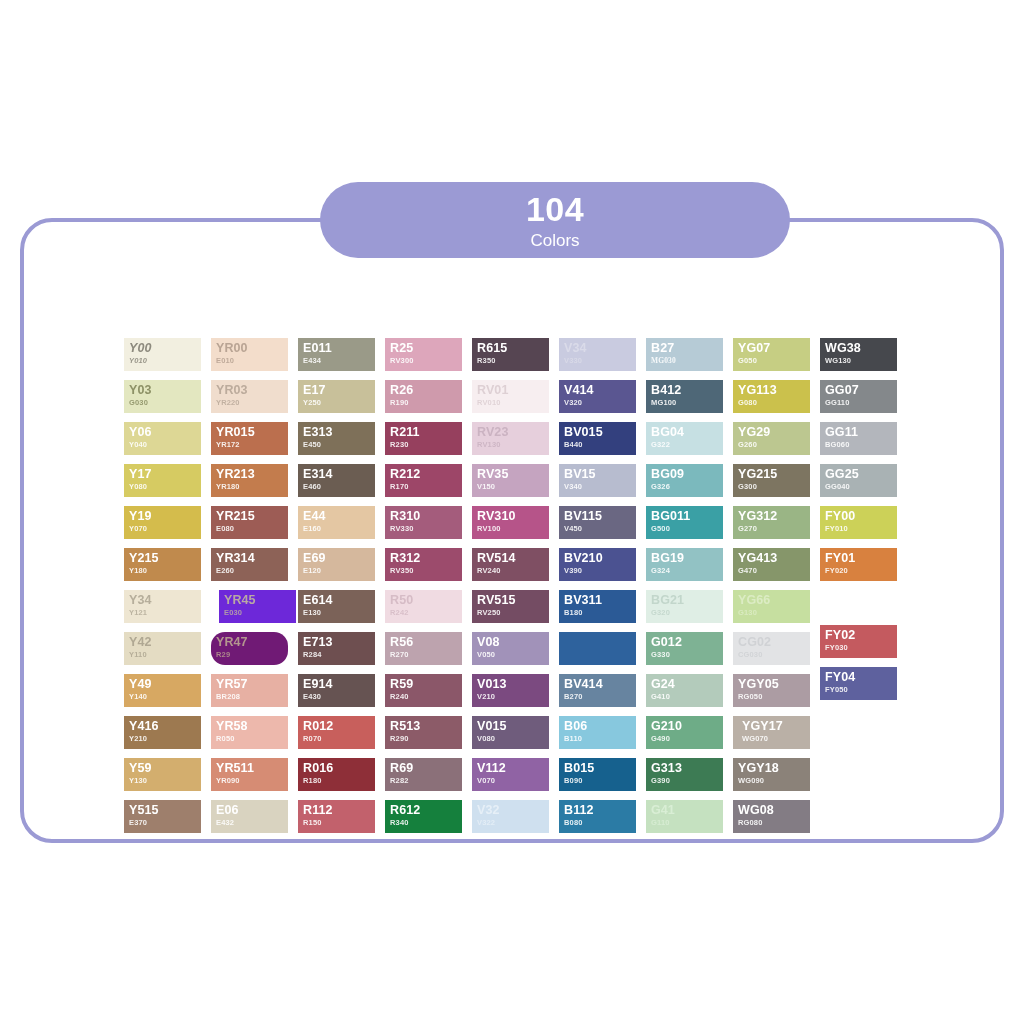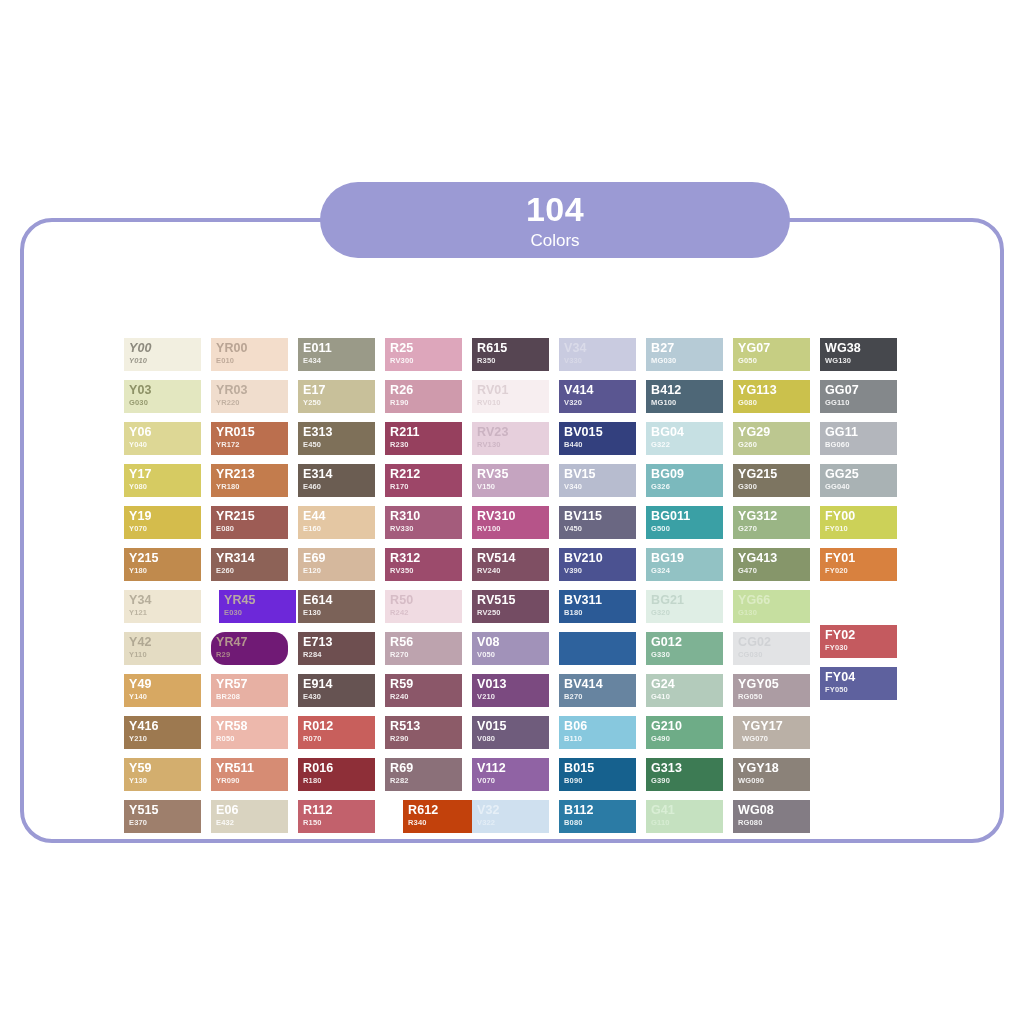--- a/index.html
+++ b/index.html
@@ -310,21 +310,21 @@
           <span class="sw-sub" style="color: rgb(255, 255, 255);">R240</span>
         </div>
         <div class="swatch" style="background: rgb(140, 91, 104);">
           <span class="sw-main" style="color: rgb(255, 255, 255);">R513</span>
           <span class="sw-sub" style="color: rgb(255, 255, 255);">R290</span>
         </div>
         <div class="swatch" style="background: rgb(139, 112, 121);">
           <span class="sw-main" style="color: rgb(255, 255, 255);">R69</span>
           <span class="sw-sub" style="color: rgb(255, 255, 255);">R282</span>
         </div>
-        <div class="swatch" style="background: #c2410c; margin-left: 18px;">
+        <div class="swatch" style="background: #15803d;">
           <span class="sw-main" style="color: rgb(255, 255, 255);">R612</span>
           <span class="sw-sub" style="color: rgb(255, 255, 255);">R340</span>
         </div>
       </div>
       <div class="col">
         <div class="swatch" style="background: rgb(86, 69, 82);">
           <span class="sw-main" style="color: rgb(255, 255, 255);">R615</span>
           <span class="sw-sub" style="color: rgb(255, 255, 255);">R350</span>
         </div>
         <div class="swatch" style="background: rgb(247, 238, 240);">
@@ -418,21 +418,21 @@
           <span class="sw-sub" style="color: rgb(255, 255, 255);">B090</span>
         </div>
         <div class="swatch" style="background: rgb(43, 123, 165);">
           <span class="sw-main" style="color: rgb(255, 255, 255);">B112</span>
           <span class="sw-sub" style="color: rgb(255, 255, 255);">B080</span>
         </div>
       </div>
       <div class="col">
         <div class="swatch" style="background: rgb(182, 203, 214);">
           <span class="sw-main" style="color: rgb(255, 255, 255);">B27</span>
-          <span class="sw-sub" style="color: rgb(255, 255, 255);">MG030</span>
+          <span class="sw-sub" style="color: rgb(255, 255, 255); font-family: Liberation Serif, serif;">MG030</span>
         </div>
         <div class="swatch" style="background: rgb(78, 103, 119);">
           <span class="sw-main" style="color: rgb(255, 255, 255);">B412</span>
           <span class="sw-sub" style="color: rgb(255, 255, 255);">MG100</span>
         </div>
         <div class="swatch" style="background: rgb(198, 224, 227);">
           <span class="sw-main" style="color: rgb(255, 255, 255);">BG04</span>
           <span class="sw-sub" style="color: rgb(255, 255, 255);">G322</span>
         </div>
         <div class="swatch" style="background: rgb(123, 185, 189);">

